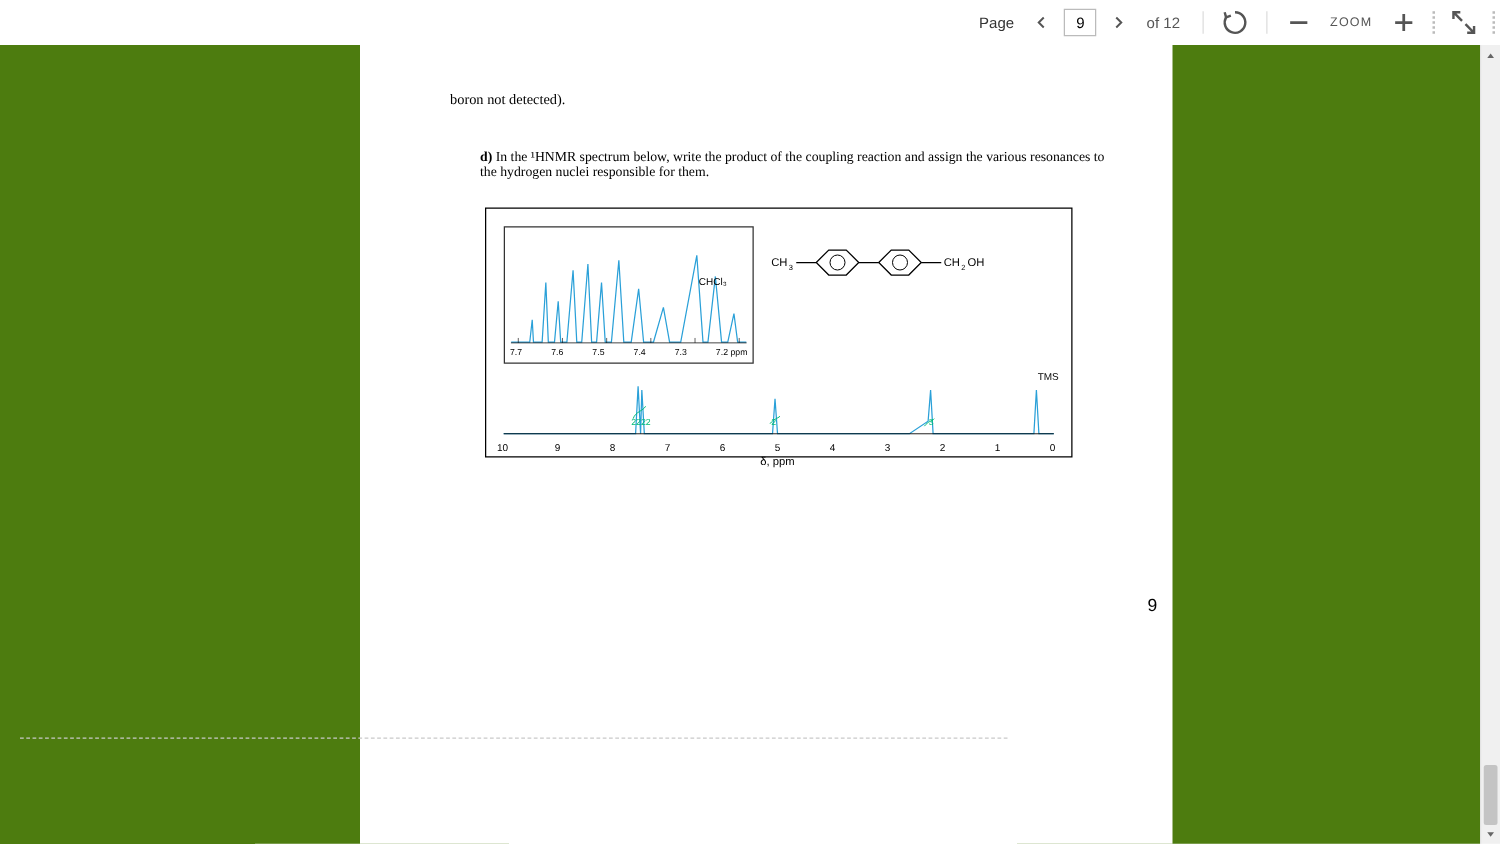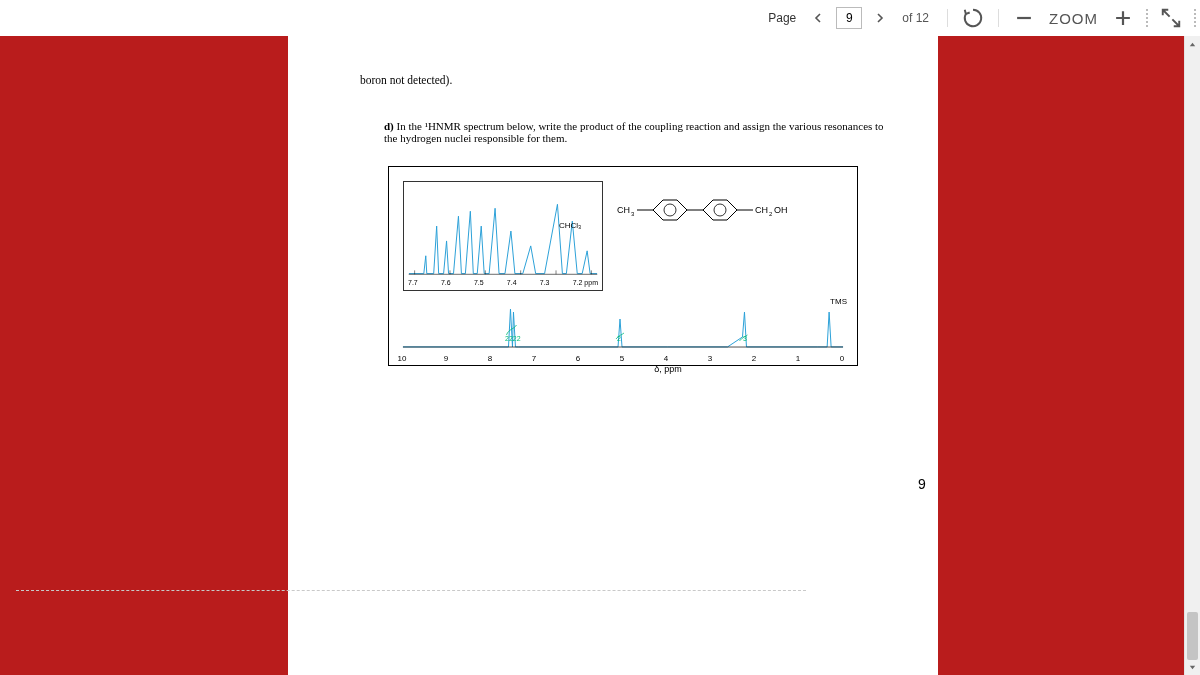--- a/index.html
+++ b/index.html
@@ -14,26 +14,26 @@
   .toolbar .page-label { margin-right: 4px; }
   .toolbar .nav-btn { width: 20px; height: 24px; display:flex; align-items:center; justify-content:center; cursor:pointer; color:#555; }
   .toolbar .nav-btn svg { width: 10px; height: 10px; }
   .toolbar .page-input {
     width: 26px; height: 22px; border: 1px solid #bbb; background:#fff;
     text-align: center; font-size: 12px; outline: none;
   }
   .toolbar .of-total { margin: 0 4px; color:#555; }
   .toolbar .sep { width:1px; height:18px; background:#ddd; margin: 0 6px; }
   .toolbar .icon-btn { width: 22px; height: 22px; display:flex; align-items:center; justify-content:center; cursor:pointer; color:#555; }
-  .toolbar .zoom-label { margin: 0 6px; letter-spacing: 1px; font-size: 15px; color:#555; }
+  .toolbar .zoom-label { margin: 0 6px; letter-spacing: 1px; font-size: 10px; color:#555; }
   .toolbar .dotted { border-left: 2px dotted #bbb; height: 18px; margin: 0 4px; }
 
   .doc-area {
     position:absolute; top:36px; left:0; right:16px; bottom:0;
-    background:#b91c1c; overflow:hidden;text-decoration:underline;
+    background:#4d7c0f; overflow:hidden;text-decoration:underline;
   }
   .page {
     position:absolute; left:288px; top:0; width:650px; height:640px;
     background:#fff; font-family: Georgia, 'Times New Roman', serif;
     font-size: 12px; color:#000;
   }
   .line-top {
     position:absolute; left: 72px; top: 38px; font-size: 11.5px;
   }
   .item-d {
@@ -218,21 +218,21 @@
       <span style="position:absolute; left:58px; transform:translateX(-50%);">9</span>
       <span style="position:absolute; left:102px; transform:translateX(-50%);">8</span>
       <span style="position:absolute; left:146px; transform:translateX(-50%);">7</span>
       <span style="position:absolute; left:190px; transform:translateX(-50%);">6</span>
       <span style="position:absolute; left:234px; transform:translateX(-50%);">5</span>
       <span style="position:absolute; left:278px; transform:translateX(-50%);">4</span>
       <span style="position:absolute; left:322px; transform:translateX(-50%);">3</span>
       <span style="position:absolute; left:366px; transform:translateX(-50%);">2</span>
       <span style="position:absolute; left:410px; transform:translateX(-50%);">1</span>
       <span style="position:absolute; left:454px; transform:translateX(-50%);">0</span>
-      <span style="position:absolute; left:234px; top:10px; transform:translateX(-50%); font-size:9px;margin-left:46px;">δ, ppm</span>
+      <span style="position:absolute; left:234px; top:10px; transform:translateX(-50%); font-size:9px;">δ, ppm</span>
     </div>
 
 
     <div class="page-num-float">9</div>
 
   </div>
 
   <div class="dashed"></div>
 </div>
 

